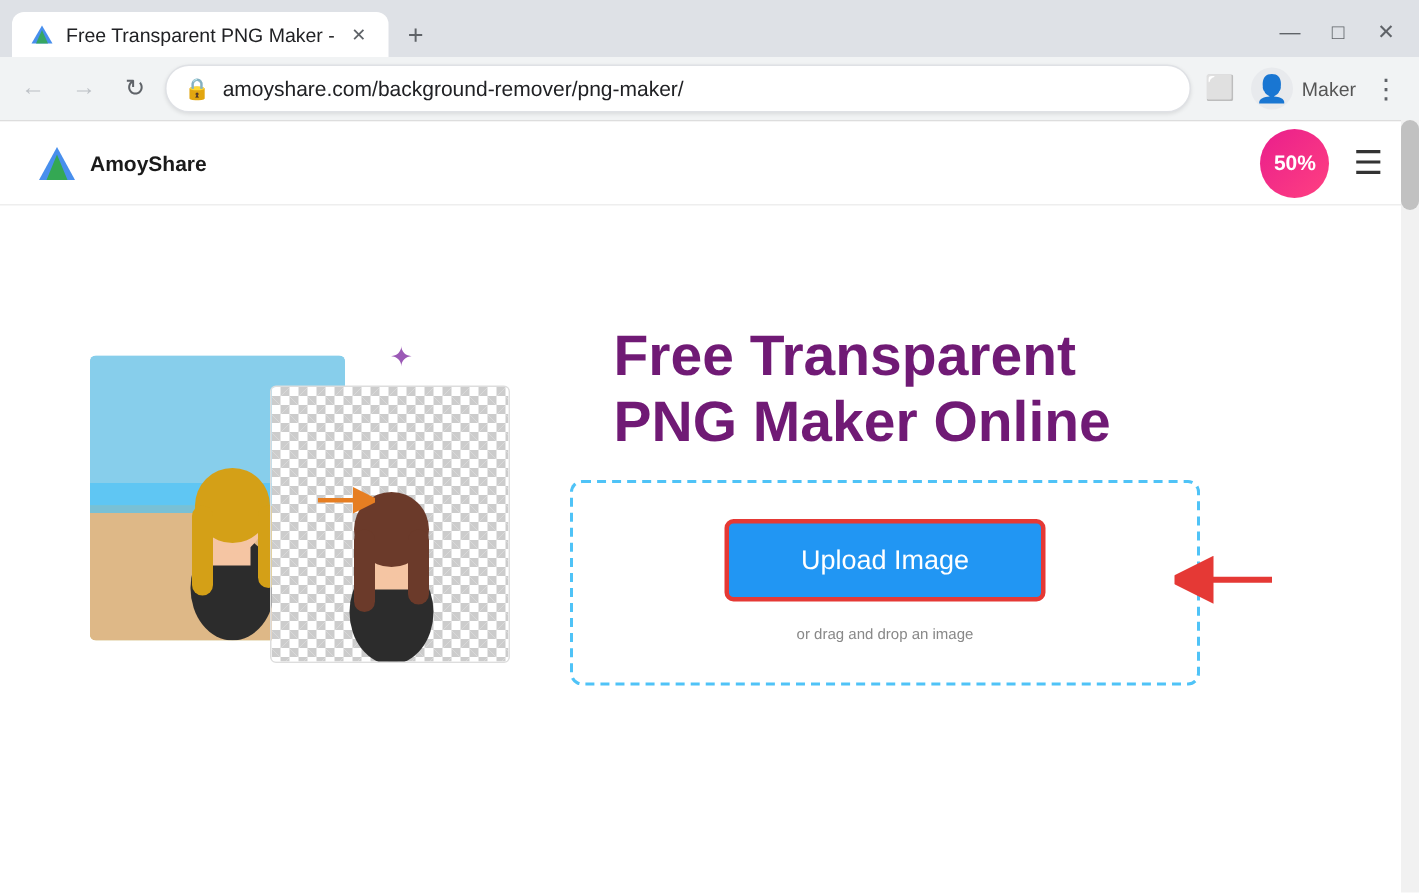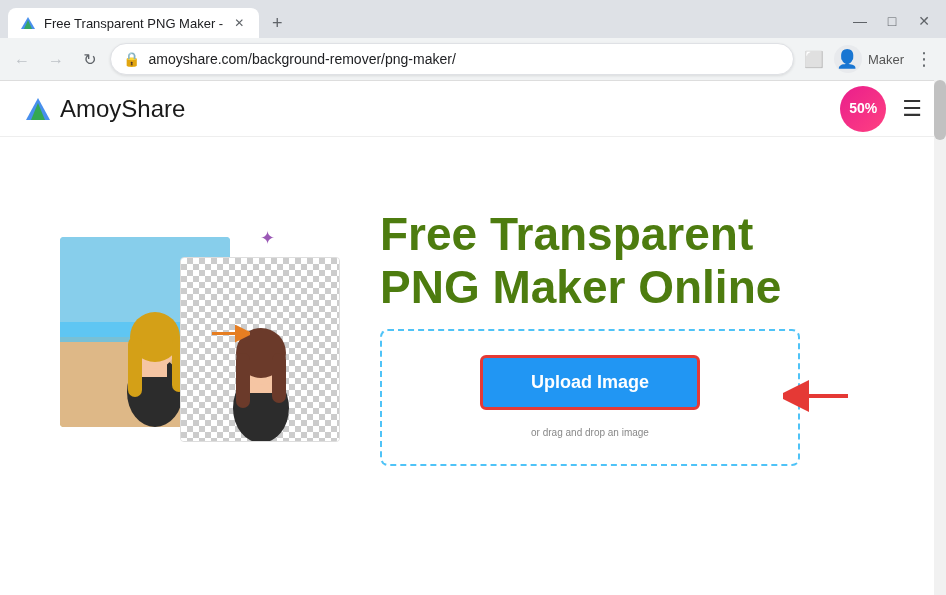--- a/index.html
+++ b/index.html
@@ -243,25 +243,26 @@
       font-size: 18px;
     }
     .sparkle-1 { top: 0px; left: 200px; }
     .sparkle-2 { top: 60px; left: 260px; font-size: 12px; }
 
     
     .right-content {
       flex: 1;
     }
     .page-title {
-      font-size: 46px;
+      font-size: 38px;
       font-weight: 800;
-      color: #4d7c0f;
+      color: #701a75;
       line-height: 1.15;
       margin-bottom: 16px;
+      margin-left: 29px;
     }
     .page-subtitle {
       font-size: 18px;
       color: #555;
       margin-bottom: 24px;
     }
     .upload-zone {
       border: 2px dashed #4fc3f7;
       border-radius: 8px;
       padding: 24px;
@@ -270,21 +271,21 @@
       background: #fff;
       max-width: 420px;
     }
     .upload-btn {
       background: #2196f3;
       color: #fff;
       border: 3px solid #e53935;
       border-radius: 6px;
       padding: 14px 48px;
       font-size: 18px;
-      font-weight: 700;
+      font-weight: 400;
       cursor: pointer;
       display: inline-block;
       margin-bottom: 12px;
     }
     .upload-hint {
       font-size: 10px;
       color: #888;
     }
 
     
@@ -360,21 +361,21 @@
 
 <div class="page-content">
 
   <nav class="site-nav">
     <div class="site-logo">
 
       <svg class="logo-icon" viewBox="0 0 28 28">
         <polygon points="14,3 2,25 26,25" fill="#1a73e8" opacity="0.8"></polygon>
         <polygon points="14,8 7,25 21,25" fill="#34a853"></polygon>
       </svg>
-      <span style="font-size:24px; font-weight:400; color:#1a1a1a;">AmoyShare</span>
+      <span style="font-size:14px; font-weight:700; color:#1a1a1a;">AmoyShare</span>
     </div>
     <div class="nav-right">
       <div class="sale-badge">
         <span class="sale-text">Sale</span>
         <span class="sale-pct">50%</span>
         <span class="sale-off">Off</span>
       </div>
       <div class="hamburger">
         <span>☰</span>
       </div>

